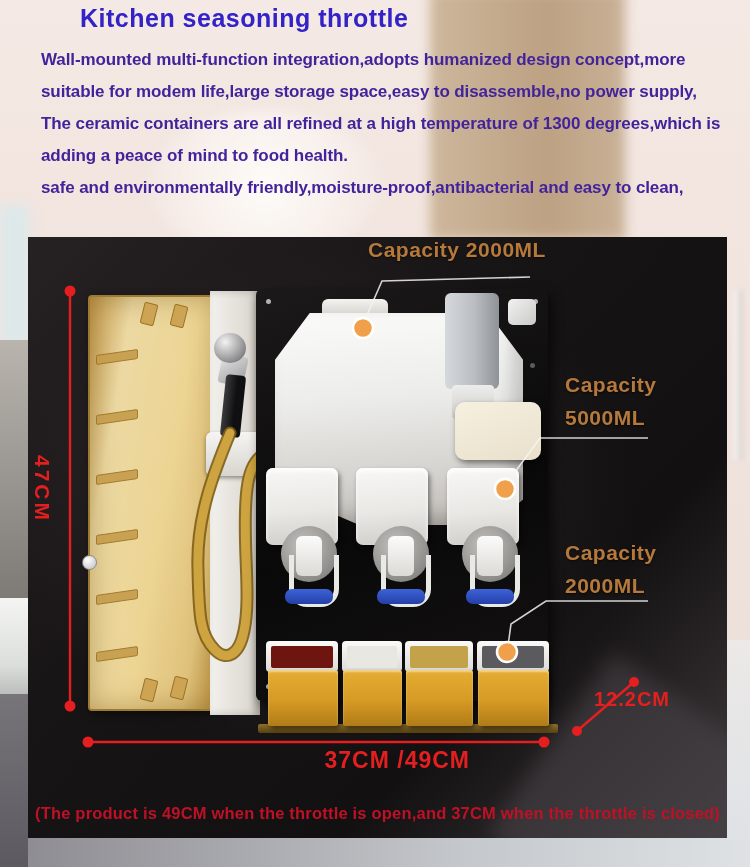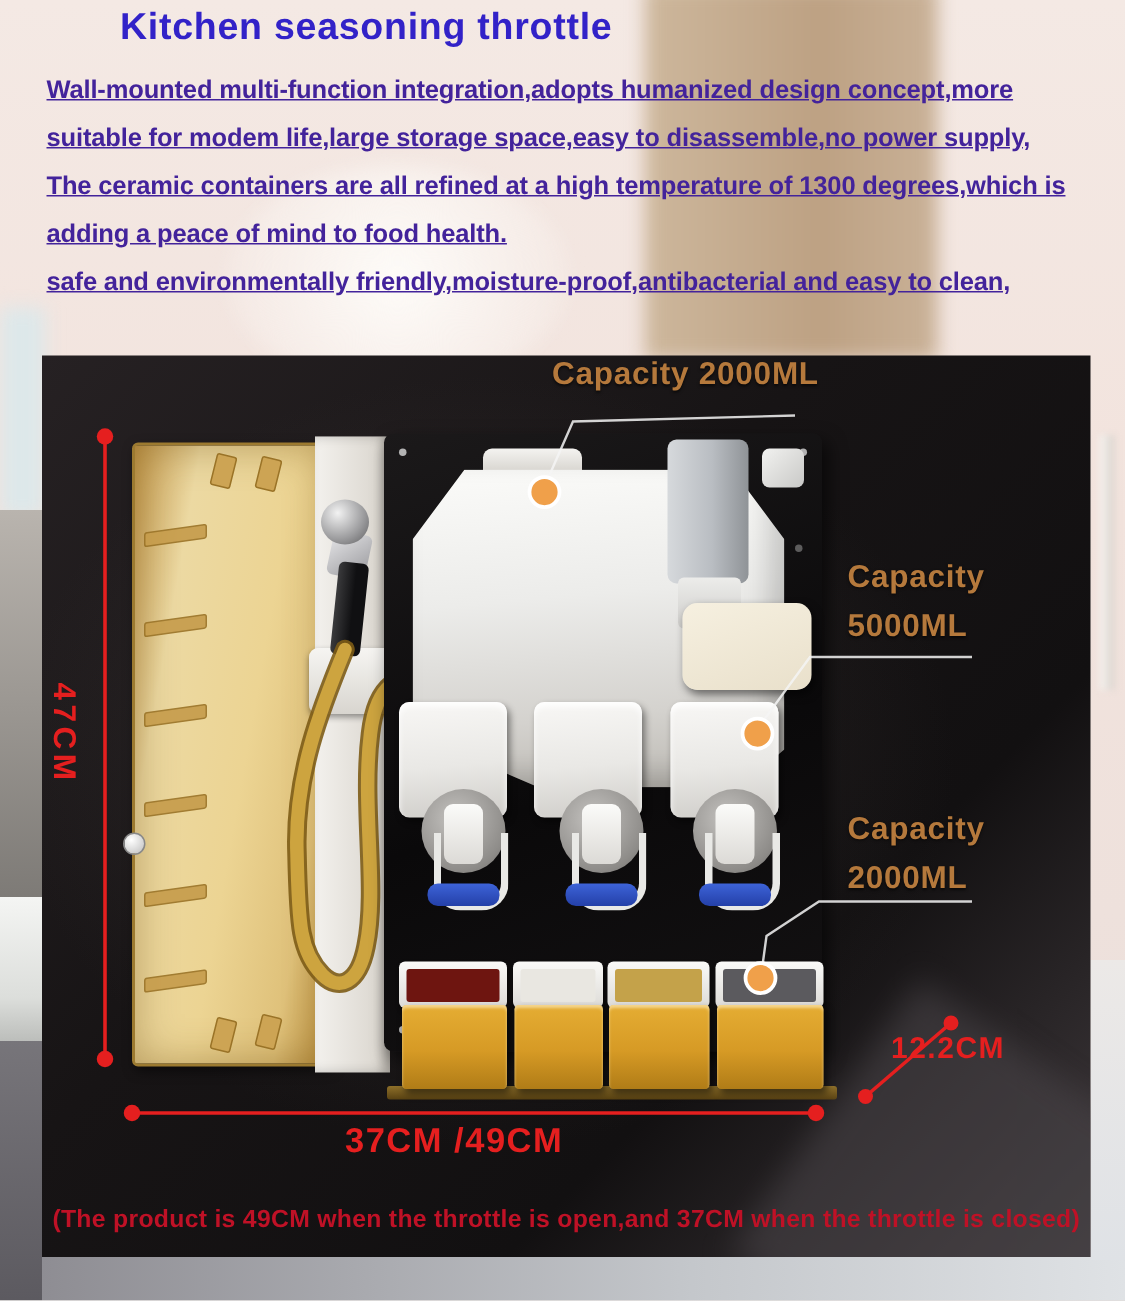--- a/index.html
+++ b/index.html
@@ -7,21 +7,21 @@
     position:relative;width:750px;height:867px;overflow:hidden;
     font-family:"Liberation Sans",sans-serif;
     background:linear-gradient(180deg,#f4e9e4 0%,#f2e3dd 40%,#eadfdb 100%);
   }
   .bg-shape{position:absolute;filter:blur(6px);}
   
   .title{
     position:absolute;left:80px;top:4px;font-size:25px;font-weight:bold;
     letter-spacing:.5px;
   }
-  .intro{position:absolute;left:31px;top:44px;width:700px;text-decoration:underline;}
+  .intro{position:absolute;left:41px;top:44px;width:700px;}
   .intro div{
     font-size:17px;font-weight:bold;line-height:32px;letter-spacing:-0.1px;
     white-space:nowrap;
   }
   
   .photo{
     position:absolute;left:28px;top:237px;width:699px;height:601px;
     background:
       radial-gradient(ellipse at 42% 45%, rgba(80,72,70,.35), rgba(0,0,0,0) 55%),
       linear-gradient(135deg,#262123 0%,#171415 40%,#121011 70%,#403a3d 100%);
@@ -145,21 +145,21 @@
   
   .lab-orange{
     position:absolute;font-weight:bold;color:#b5793c;font-size:21px;letter-spacing:.5px;
     text-shadow:0 1px 2px rgba(0,0,0,.6);
   }
   .lab-orange .ln{line-height:33px;}
   .lab-red{
     position:absolute;font-weight:bold;color:#e51f1f;letter-spacing:1px;
   }
   .lab-47{left:30px;top:455px;font-size:21px;writing-mode:vertical-rl;letter-spacing:3px;}
-  .lab-3749{left:230px;top:747px;width:240px;text-align:left;font-size:23px;}
+  .lab-3749{left:230px;top:747px;width:240px;text-align:right;font-size:23px;}
   .lab-122{left:594px;top:688px;font-size:20px;}
   .note{
     position:absolute;left:28px;top:804px;width:699px;text-align:center;
     font-size:16.5px;font-weight:bold;color:#bf1126;letter-spacing:.2px;
   }
   
   .edge{position:absolute;}
   svg.overlay{position:absolute;left:0;top:0;pointer-events:none;}
 </style>
 </head>

